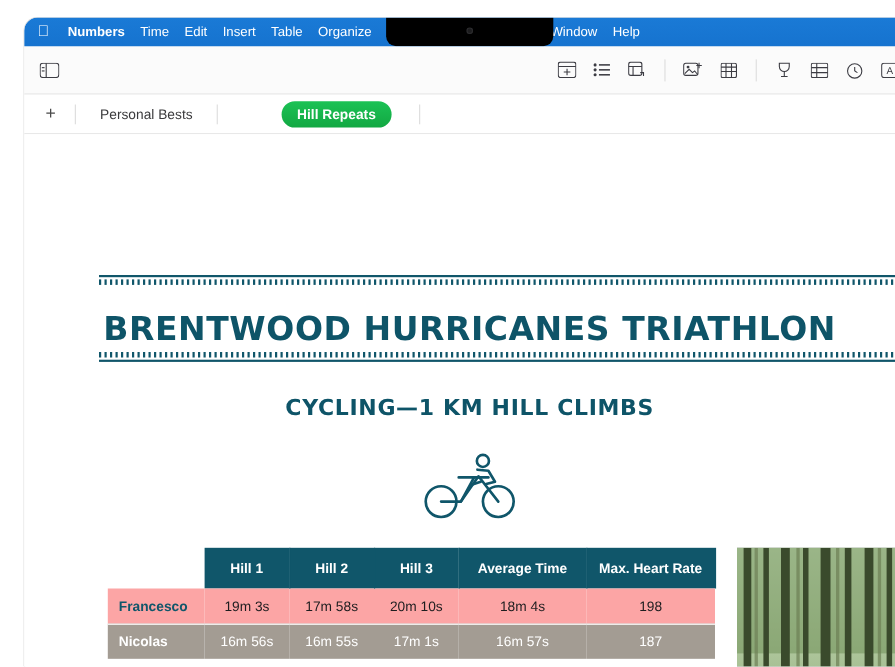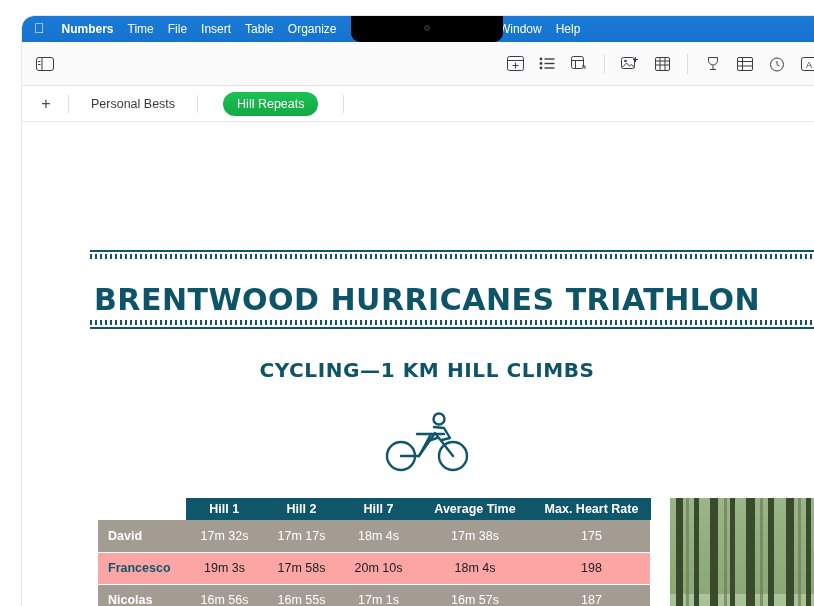--- a/index.html
+++ b/index.html
@@ -138,21 +138,22 @@
     font-size: 12.5px;
     color: #3a3a3c;
     padding: 5px 14px;
     border-radius: 12px;
     white-space: nowrap;
   }
   .tab.active {
     background: #17b34a;
     background: linear-gradient(180deg,#1cc255 0%,#12a842 100%);
     color: #ffffff;
-    font-weight: normal;
+    font-weight: bold;
+    margin-left: 33px;
   }
 
   
   .canvas {
     position: relative;
     height: calc(598px - 26px - 44px - 36px);
     background: #ffffff;
     overflow: hidden;
   }
 
@@ -210,21 +211,21 @@
     border-collapse: collapse;
     width: 100%;
     font-size: 12.5px;
     table-layout: fixed;
   }
   table.results th {
     background: #10566a;
     color: #ffffff;
     font-weight: bold;
     font-size: 12.5px;
-    height: 22px;
+    height: 37px;
     text-align: center;
     border-right: 1px solid #10566a;
   }
   table.results th.name-col {
     background: #ffffff;
     border: none;
   }
   table.results td {
     height: 32px;
     text-align: center;
@@ -263,21 +264,21 @@
 
 <div id="root">
   <div class="desktop"></div>
 
   <div class="window">
 
     <div class="menubar">
       <span class="apple"></span>
       <span class="mitem bold">Numbers</span>
       <span class="mitem">Time</span>
-      <span class="mitem">File</span>
+      <span class="mitem">Edit</span>
       <span class="mitem">Insert</span>
       <span class="mitem">Table</span>
       <span class="mitem">Organize</span>
       <span class="mitem">Format</span>
       <span class="mitem">Arrange</span>
       <span class="mitem">View</span>
       <span class="mitem">Window</span>
       <span class="mitem">Help</span>
       <div class="notch">
         <div class="cam"></div>
@@ -750,34 +751,26 @@
                 <col class="col-h">
                 <col class="col-h">
                 <col class="col-avg">
                 <col class="col-hr">
             </colgroup>
             <thead>
               <tr>
                 <th class="name-col"></th>
                 <th>Hill 1</th>
                 <th>Hill 2</th>
-                <th>Hill 7</th>
+                <th>Hill 3</th>
                 <th>Average Time</th>
                 <th>Max. Heart Rate</th>
               </tr>
             </thead>
             <tbody>
-              <tr class="alt">
-                <td class="name">David</td>
-                <td>17m 32s</td>
-                <td>17m 17s</td>
-                <td>18m 4s</td>
-                <td>17m 38s</td>
-                <td>175</td>
-              </tr>
               <tr class="plain">
                 <td class="name">Francesco</td>
                 <td>19m 3s</td>
                 <td>17m 58s</td>
                 <td>20m 10s</td>
                 <td>18m 4s</td>
                 <td>198</td>
               </tr>
               <tr class="alt">
                 <td class="name">Nicolas</td>

